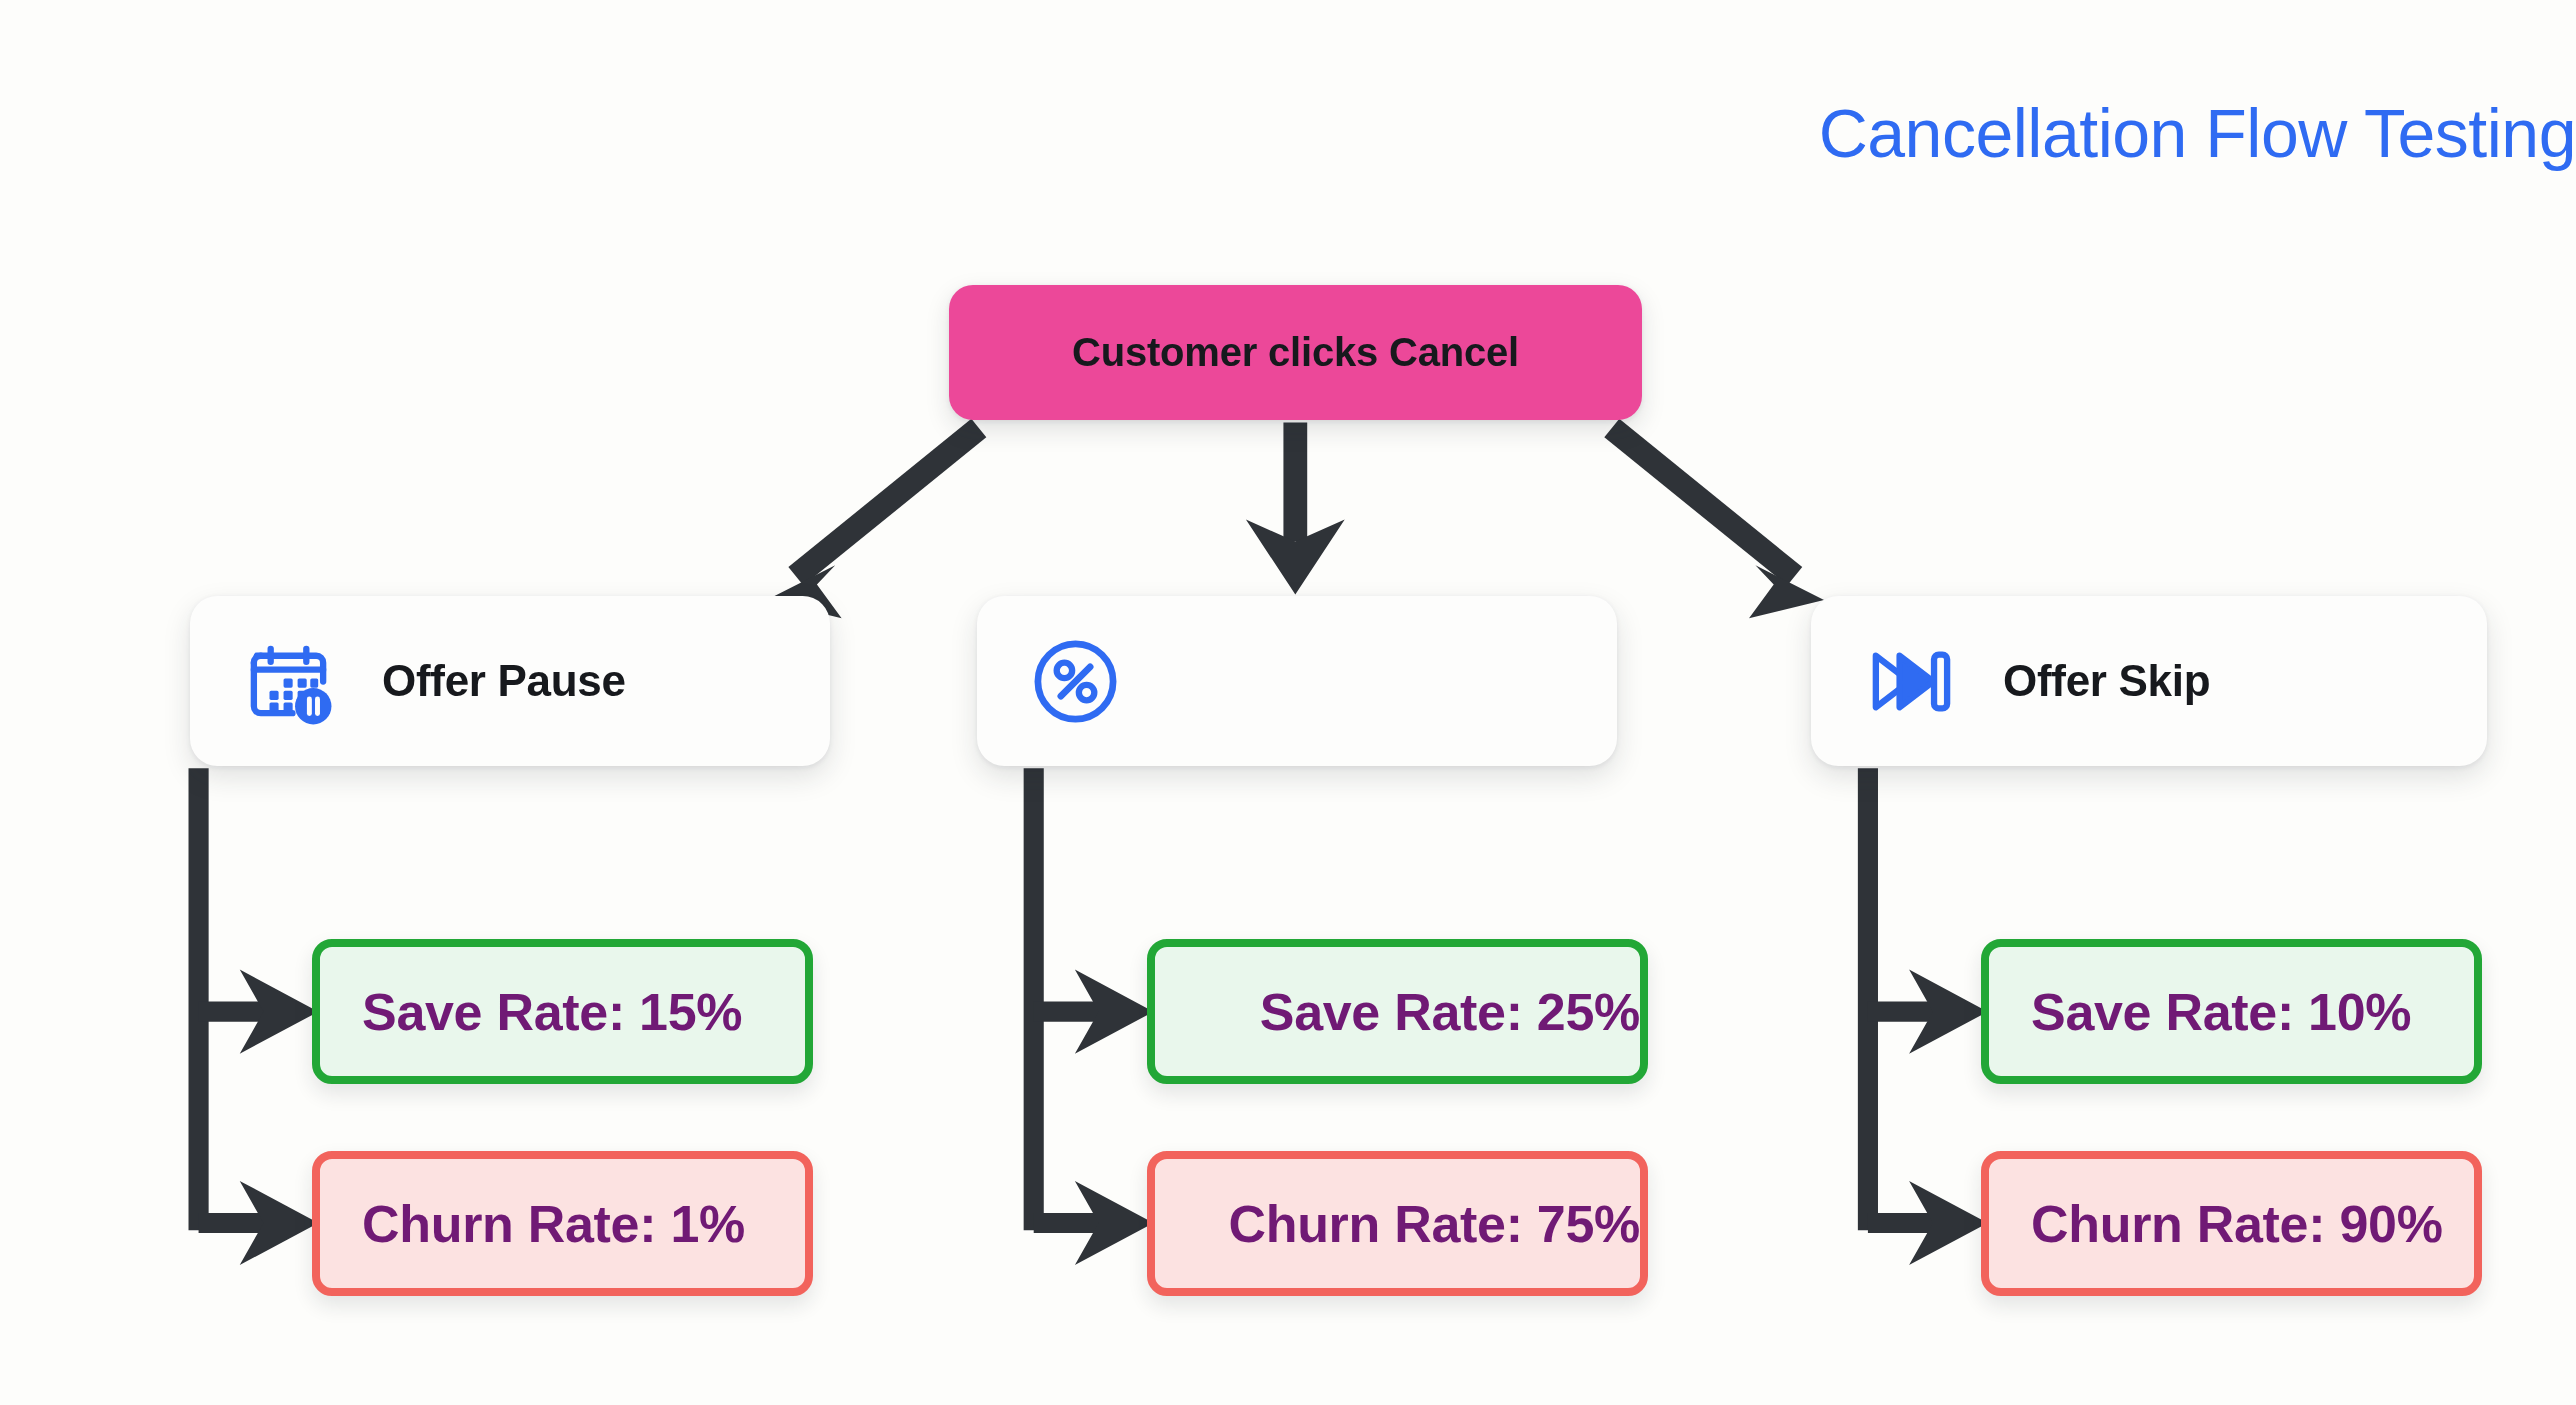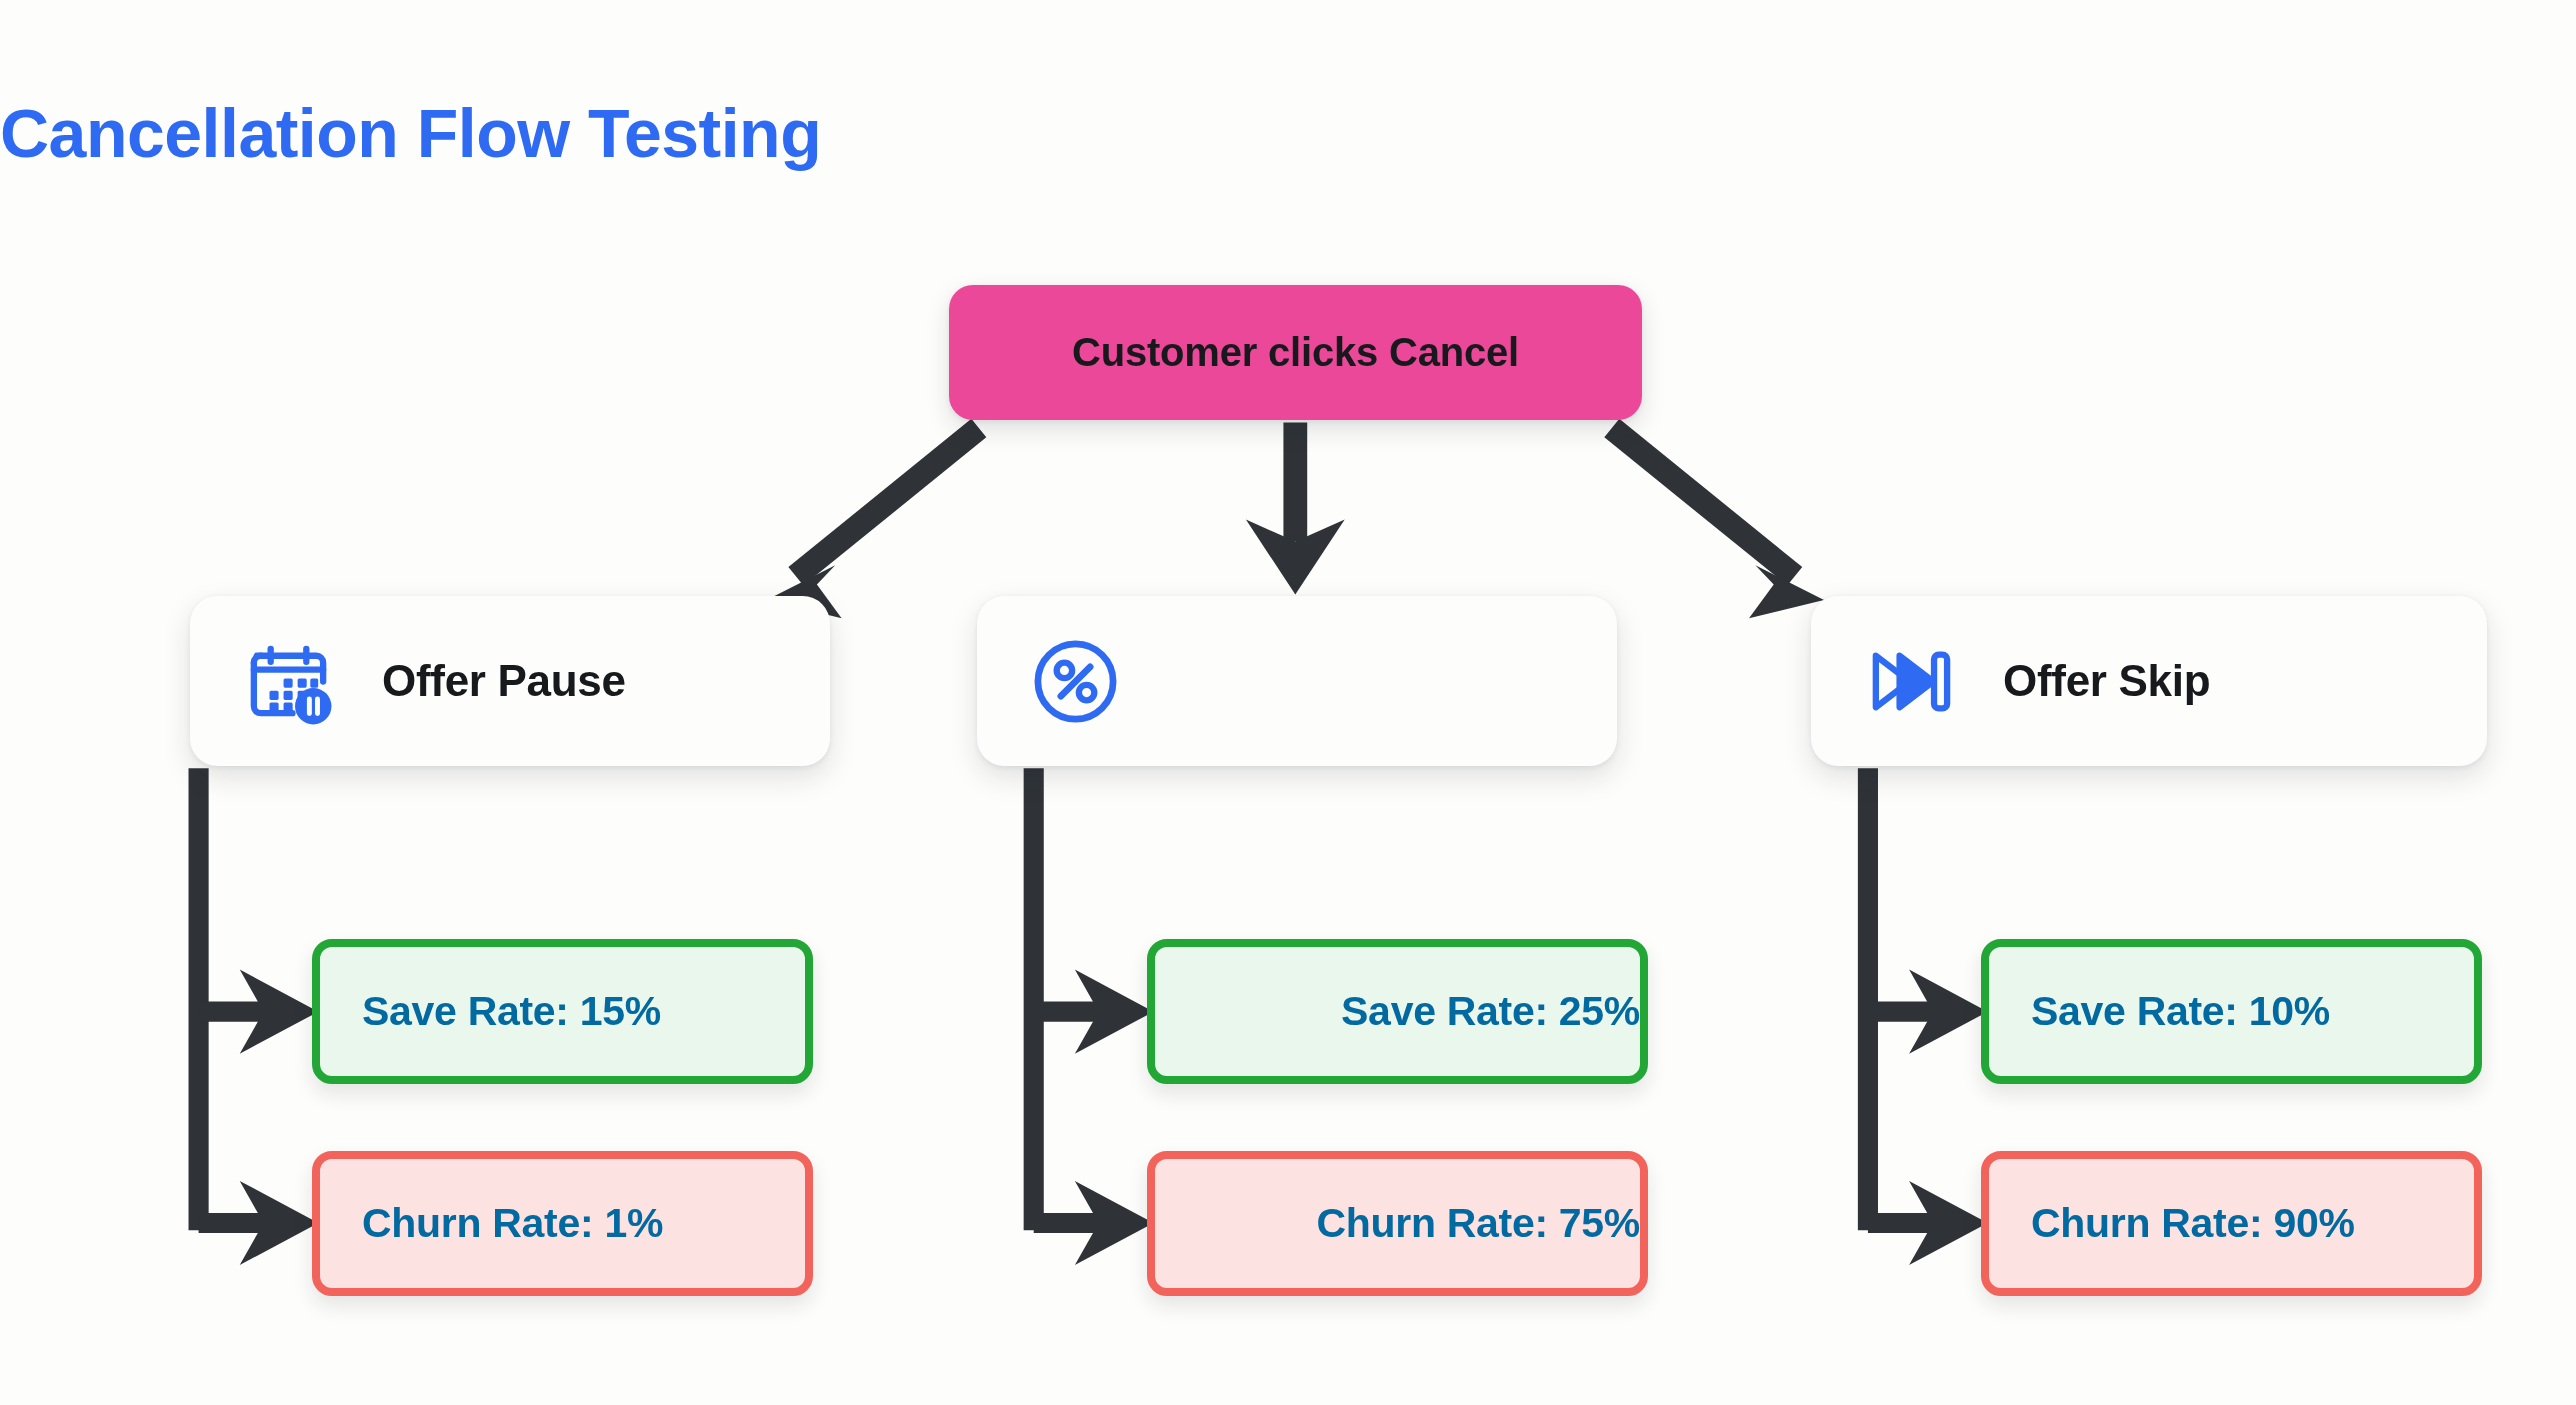--- a/index.html
+++ b/index.html
@@ -32,23 +32,23 @@
     pointer-events: none;
     z-index: 1;
   }
 
   
   #page-title {
     position: absolute;
     left: 0;
     top: 94px;
     width: 2576px;
-    text-align: left;
+    text-align: right;
     font-size: 68px;
-    font-weight: bold;
+    font-weight: normal;
     color: #2f6bf2;
     letter-spacing: -0.5px;
     z-index: 3;
   }
 
   
   .node {
     position: absolute;
     z-index: 2;
     display: flex;
@@ -112,23 +112,23 @@
     width: 501px;
     border-radius: 20px;
     border-width: 8.2px;
     border-style: solid;
     display: flex;
     align-items: center;
     padding-left: 42px;
     box-shadow: 0 9.1px 20px rgba(30,35,50,0.11);
   }
   .metric .metric-label {
-    font-size: 41px;
+    font-size: 52px;
     font-weight: bold;
-    color: #0369a1;
+    color: #701a75;
     letter-spacing: -0.3px;
     white-space: nowrap;
   }
   .metric.save  { background: #e9f7ec; border-color: #22a736; }
   .metric.churn { background: #fce2e1; border-color: #f2635c; }
 
   .metric.col-1 { left: 312px;  }
   .metric.col-2 { left: 1147px; justify-content: flex-end; }
   .metric.col-3 { left: 1981px; }
   .metric.row-save  { top: 939px; }

